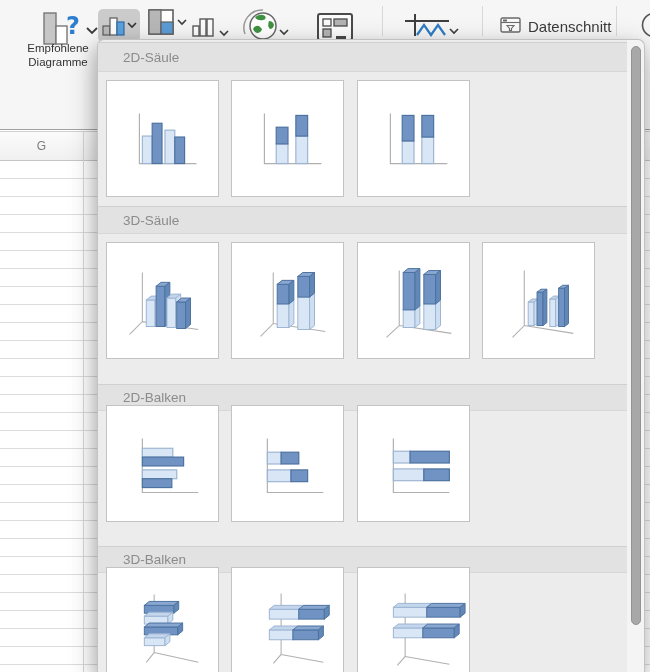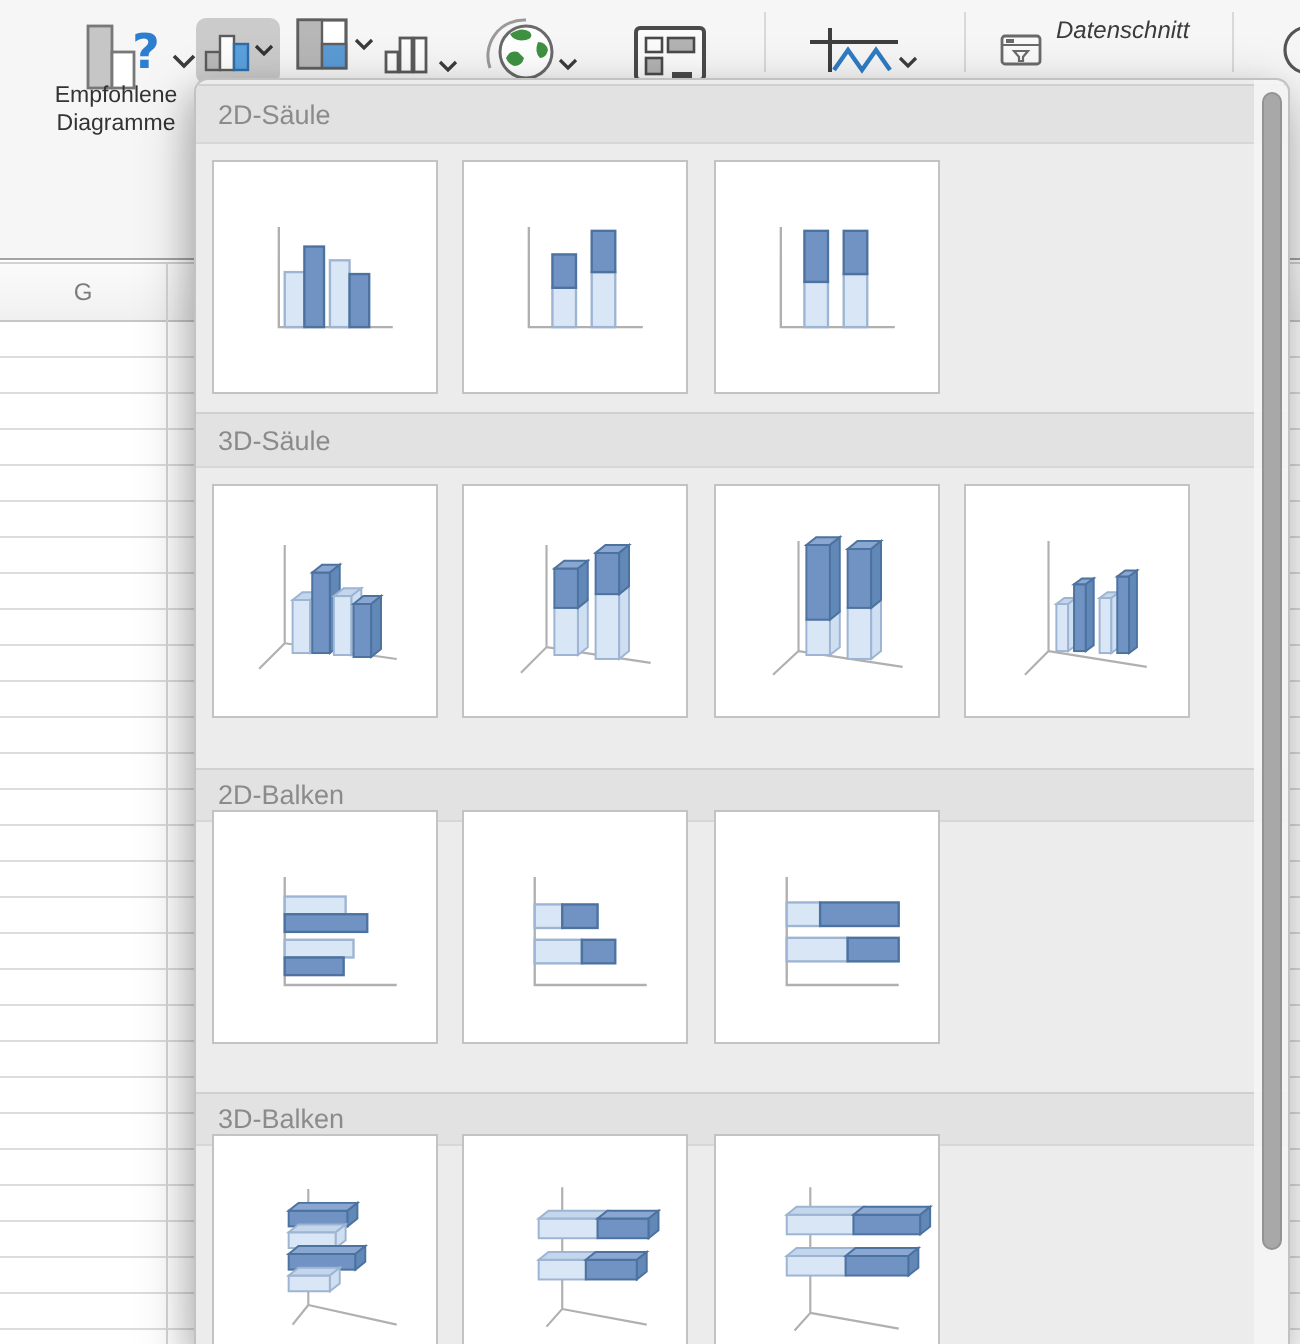--- a/index.html
+++ b/index.html
@@ -17,29 +17,29 @@
   .gridlines{position:absolute;left:0;top:161px;width:650px;height:511px;
       background:repeating-linear-gradient(to bottom,#ffffff 0 17px,#dcdcdc 17px 18px);z-index:1;}
   .col-border{position:absolute;left:83px;top:132px;width:1px;height:540px;background:#d6d6d6;z-index:1;}
   
   .toolbar{position:absolute;left:0;top:0;width:650px;height:130px;z-index:2;}
   .tb-sep{position:absolute;top:6px;width:1px;height:30px;background:#d9d9d9;}
   .tb-btn{position:absolute;}
   .active-btn{background:#cbcbcb;border-radius:5px;}
   .rec-label{position:absolute;left:2px;top:37px;width:100px;text-align:center;
       font-size:11.5px;line-height:14px;color:#333;}
-  .slicer-label{position:absolute;left:528px;top:8px;font-size:12px;color:#3b3b3b;font-style:italic;}
+  .slicer-label{position:absolute;left:528px;top:18px;font-size:15px;color:#3b3b3b;}
   .partial-clip{position:absolute;left:640px;top:11px;width:10px;height:28px;overflow:hidden;}
   
   .panel{position:absolute;left:97px;top:39px;width:546px;height:633px;background:#ececec;
       border:1px solid #c2c2c2;border-bottom:none;border-radius:7px 7px 0 0;overflow:hidden;
       box-shadow:0 10px 30px rgba(0,0,0,.28),-4px 6px 14px rgba(0,0,0,.12);z-index:10;}
   .band{position:absolute;left:0;right:0;background:#e2e2e2;border-top:1px solid #d0d0d0;
       border-bottom:1px solid #d7d7d7;color:#8b8b8b;font-size:13.5px;display:flex;
-      align-items:center;padding-left:11px;box-sizing:border-box;}
+      align-items:center;padding-left:25px;box-sizing:border-box;}
   .tile-row{position:absolute;left:0;right:0;height:117px;}
   .tile{position:absolute;top:0;width:113px;height:117px;background:#fff;border:1px solid #c3c3c3;
       box-sizing:border-box;}
   .tile svg{display:block;}
   .sb-track{position:absolute;right:0;top:0;width:17px;height:633px;background:rgba(245,245,245,.9);
       border-top-right-radius:7px;}
   .sb-thumb{position:absolute;right:3px;top:6px;width:10px;height:579px;background:#a8a8a8;
       border:1px solid #939393;border-radius:6px;box-sizing:border-box;}
 </style>
 </head>

